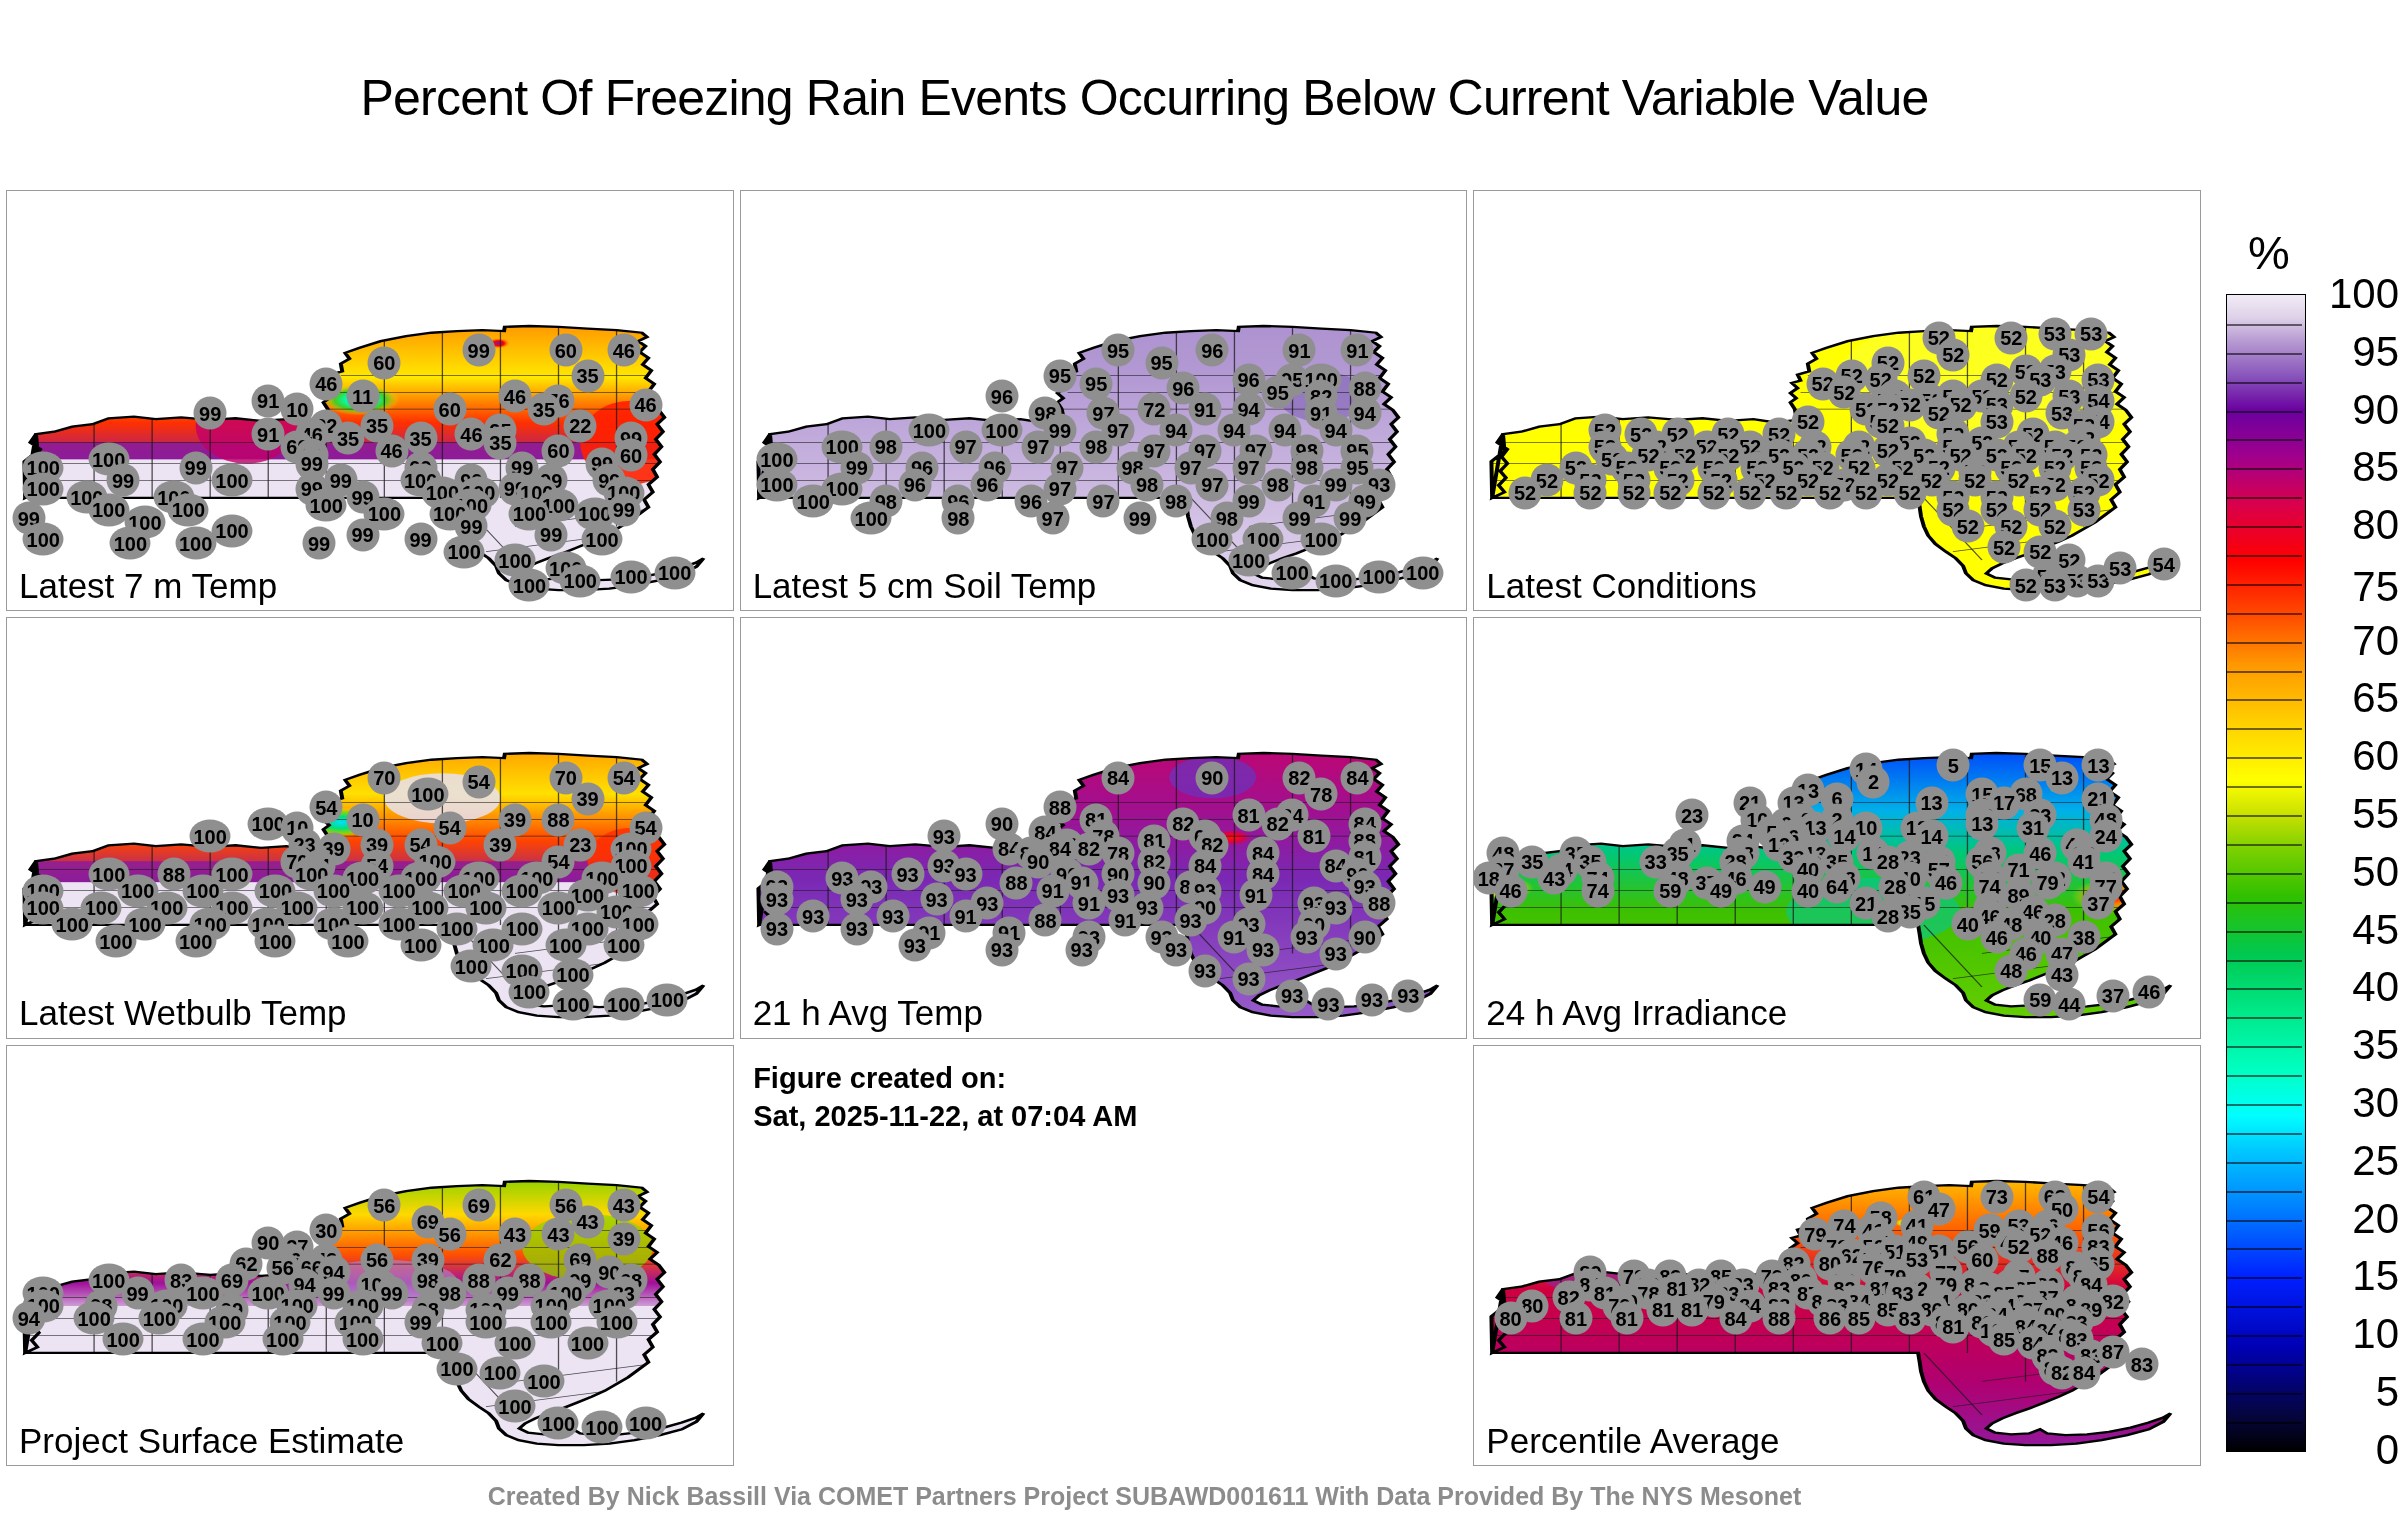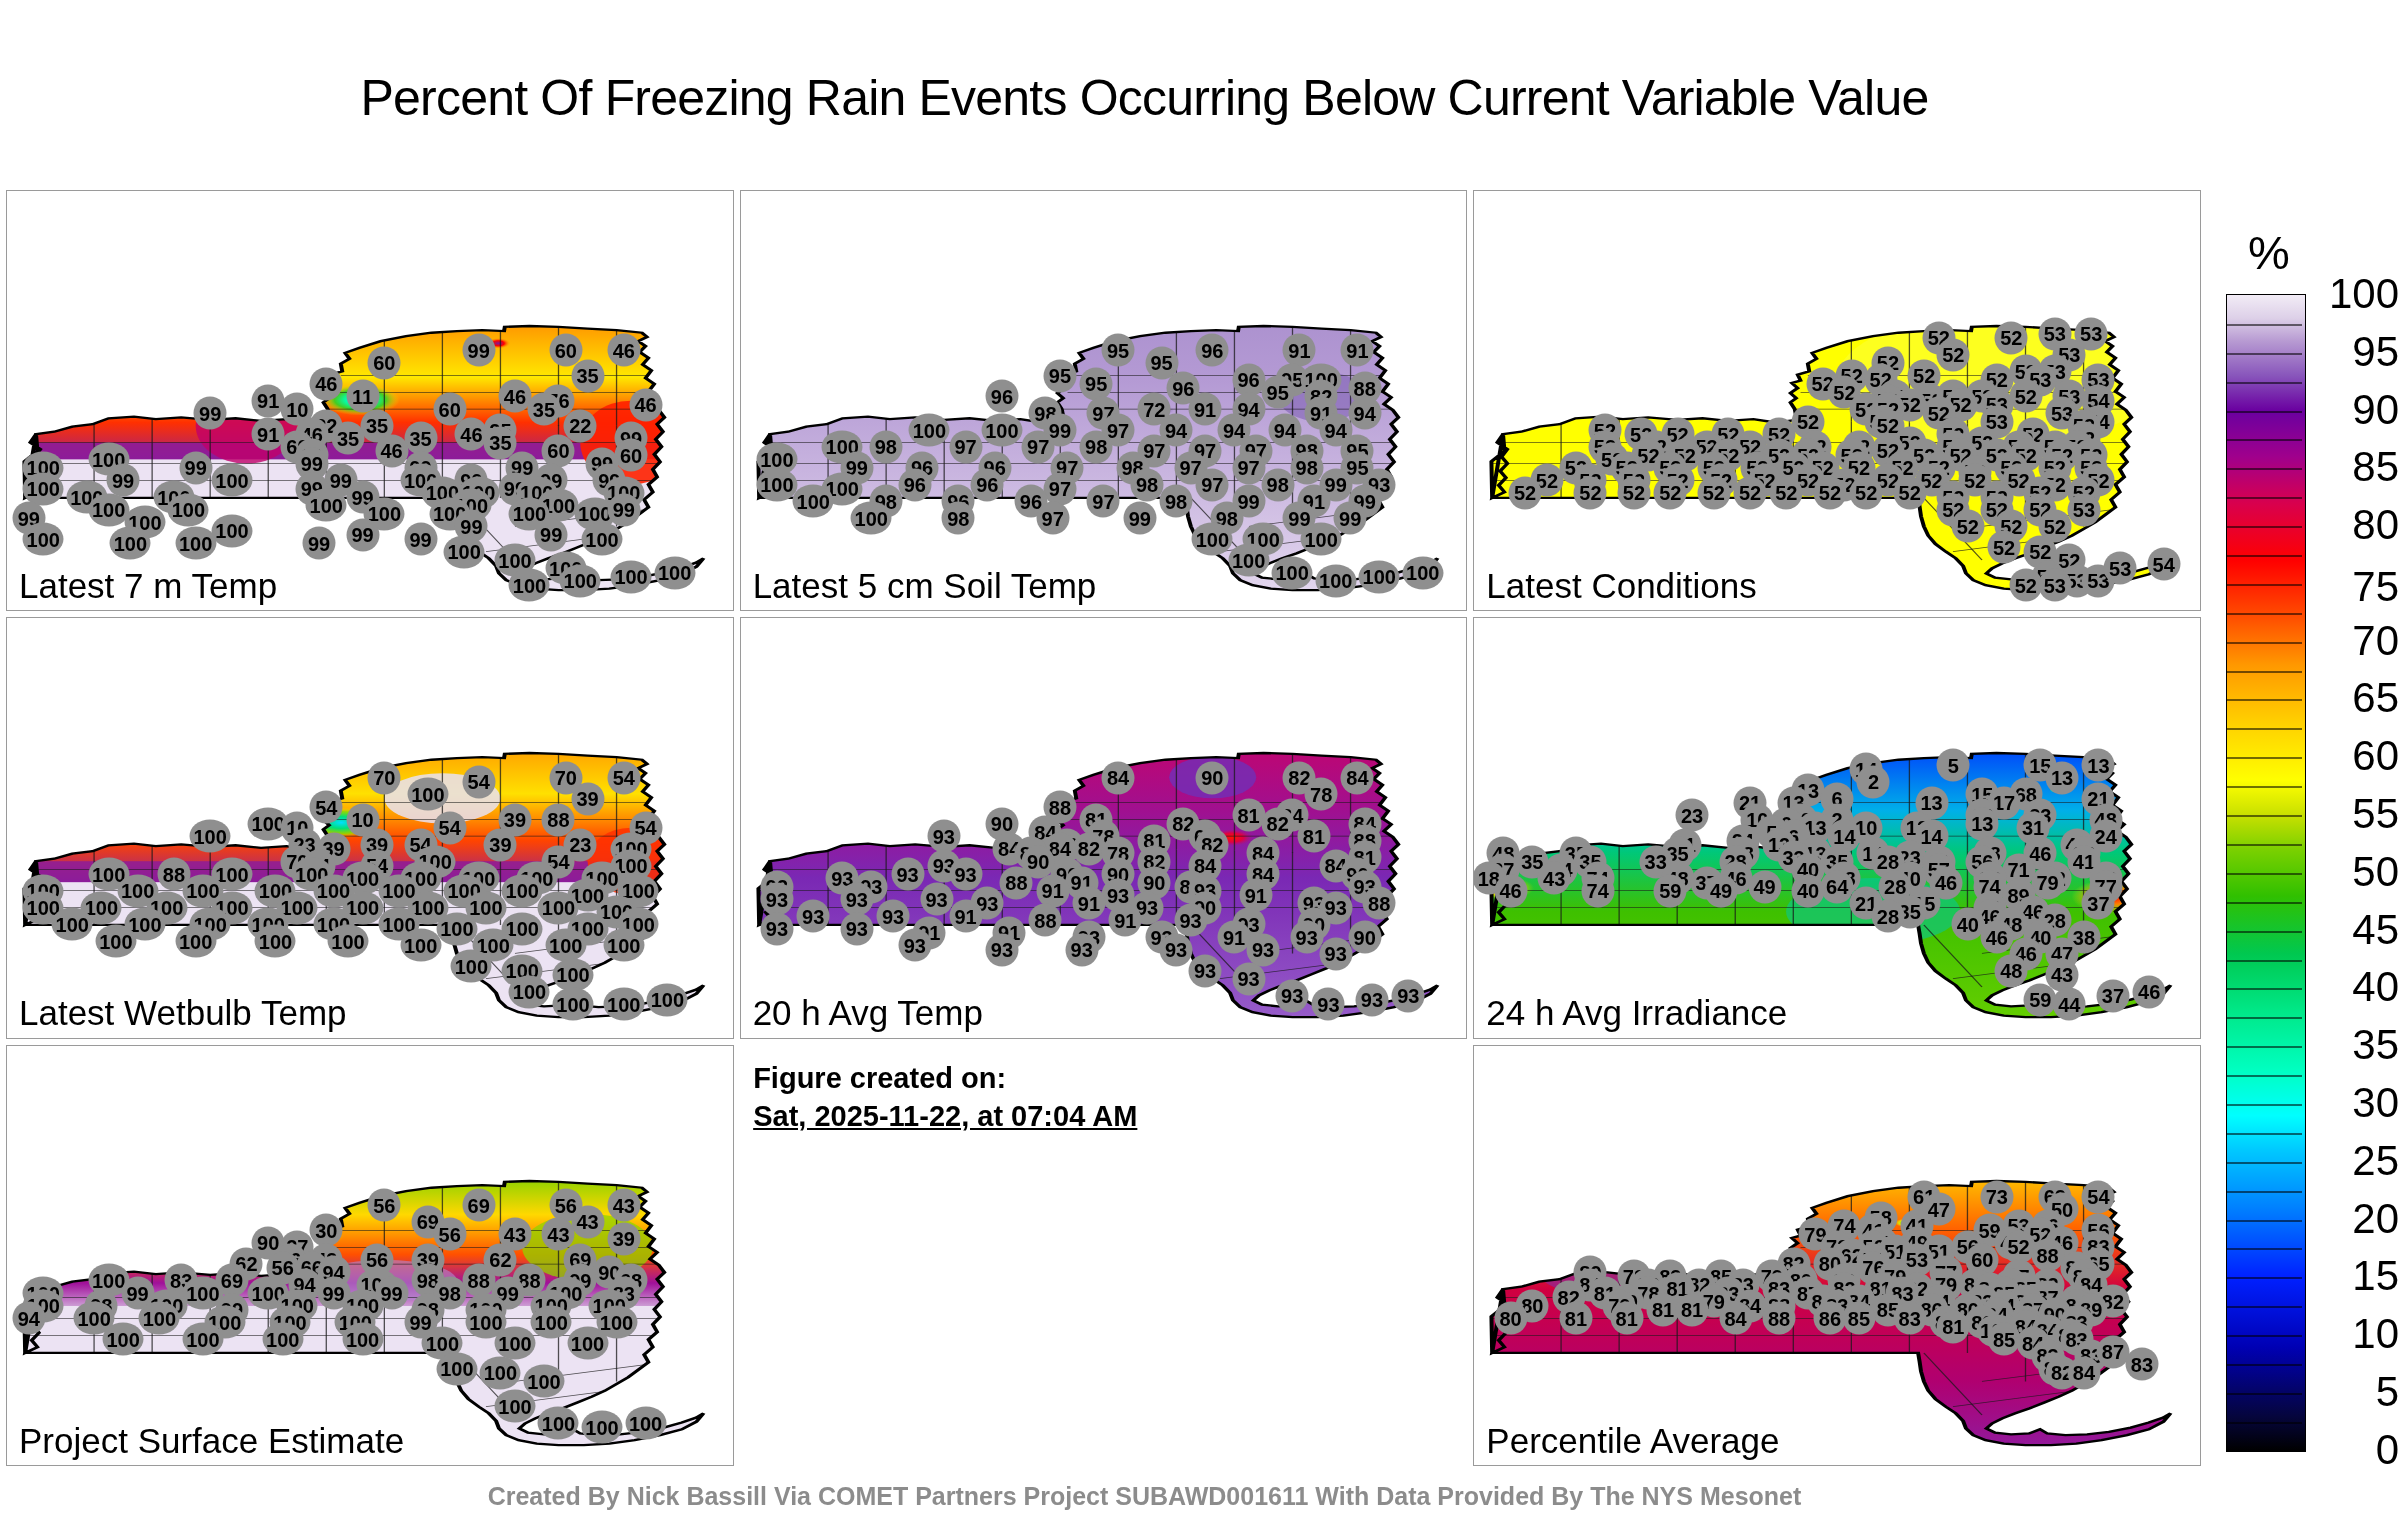--- a/index.html
+++ b/index.html
@@ -59,21 +59,21 @@
     line-height:1;
   }
   .stn.w3{width:41px;}
 
   
   #notes-panel{
     position:relative;padding:16.5px 7.5px 7.5px 13.5px;
     font-size:29px;font-weight:700;line-height:1.24;
   }
   #notes-panel p{margin:0 0 22.5px 0;}
-  #notes-panel p:last-child{margin-bottom:14px;text-decoration:underline;}
+  #notes-panel p:last-child{margin-bottom:14px;}
 
   
   #colorbar-block{
     position:absolute;left:2215px;top:225px;width:186px;height:1253px;
   }
   #cb-units{
     position:absolute;left:9px;top:0px;width:90px;
     text-align:center;font-size:47px;font-weight:400;
   }
   #cb-bar{
@@ -889,21 +889,21 @@
           <div class="stn" style="left: 72%; top: 79%;">93</div>
           <div class="stn" style="left: 82%; top: 80%;">93</div>
           <div class="stn" style="left: 64%; top: 84%;">93</div>
           <div class="stn" style="left: 70%; top: 86%;">93</div>
           <div class="stn" style="left: 76%; top: 90%;">93</div>
           <div class="stn" style="left: 81%; top: 92%;">93</div>
           <div class="stn" style="left: 87%; top: 91%;">93</div>
           <div class="stn" style="left: 92%; top: 90%;">93</div>
         </div>
     </div>
-    <div class="panel-label">20 h Avg Temp</div>
+    <div class="panel-label">21 h Avg Temp</div>
   </div>
 
   <div class="panel">
     <div class="map-stage">
       <svg class="map-svg" viewBox="0 0 100 100" preserveAspectRatio="none">
         <defs>
           <clipPath id="nyclip5">
               <path class="nyshape" d="M 2.5 73.2 L 2.4 64.5 L 4.2 62.0 L 4.0 58.0 L 6.5 57.4 L 9.0 56.2 L 11.8 55.6 L 14.0 54.2 L 17.5 53.8 L 20.5 54.4 L 24.0 54.0 L 28.0 54.6 L 31.5 54.2 L 35.0 54.8 L 38.5 54.4 L 41.5 55.2 L 44.5 54.6 L 44.2 52.0 L 43.6 50.4 L 44.4 49.4 L 43.6 48.2 L 44.6 47.0 L 43.8 45.8 L 45.0 45.2 L 44.6 43.8 L 46.2 43.0 L 46.0 41.2 L 47.2 40.0 L 46.6 38.6 L 48.6 37.4 L 51.5 35.8 L 55.0 34.6 L 58.5 33.8 L 62.0 33.4 L 65.5 33.2 L 68.5 33.4 L 68.6 32.4 L 72.0 32.2 L 76.0 32.4 L 80.0 32.8 L 84.0 33.2 L 87.5 33.8 L 88.2 34.8 L 87.0 35.8 L 88.0 37.0 L 87.2 38.4 L 88.4 39.8 L 87.6 41.4 L 88.8 42.8 L 88.0 44.6 L 89.2 46.0 L 88.4 47.8 L 89.6 49.2 L 88.6 50.8 L 89.8 52.2 L 90.6 54.0 L 89.6 55.6 L 90.4 57.4 L 89.4 59.2 L 90.2 61.0 L 89.2 62.8 L 90.0 64.6 L 89.0 66.4 L 89.6 68.2 L 88.4 70.0 L 89.0 71.8 L 87.8 73.6 L 88.4 75.4 L 87.0 77.2 L 85.6 79.0 L 84.0 80.6 L 82.4 82.2 L 80.6 83.6 L 78.6 85.0 L 76.6 86.4 L 74.6 87.6 L 72.8 88.8 L 71.4 90.0 L 70.6 91.2 L 71.8 92.2 L 74.0 92.6 L 76.5 92.4 L 78.0 91.4 L 79.0 92.4 L 81.5 92.8 L 84.5 92.6 L 87.5 92.0 L 90.5 91.0 L 93.0 89.8 L 95.0 88.6 L 96.0 87.6 L 95.0 89.6 L 93.0 91.4 L 90.0 92.8 L 86.5 94.0 L 83.0 94.8 L 79.5 95.2 L 76.0 95.2 L 73.0 94.8 L 70.5 94.0 L 68.8 92.8 L 67.8 91.2 L 67.4 89.4 L 66.4 87.6 L 65.0 86.0 L 63.6 84.2 L 62.6 82.2 L 62.0 80.0 L 61.6 77.6 L 61.4 75.2 L 61.2 73.2 L 58.0 73.2 L 54.0 73.2 L 50.0 73.2 L 46.0 73.2 L 42.0 73.2 L 38.0 73.2 L 34.0 73.2 L 30.0 73.2 L 26.0 73.2 L 22.0 73.2 L 18.0 73.2 L 14.0 73.2 L 10.0 73.2 L 6.0 73.2 Z M 4.0 58.0 L 3.2 60.0 L 4.6 61.6 L 3.8 63.4 L 4.6 65.0 L 3.6 66.8 L 4.4 68.4 L 3.4 70.2 L 4.2 71.8 L 2.5 73.2 Z"></path>
             </clipPath>
           <linearGradient id="g5c" x1="0" y1="0" x2="0" y2="1">

